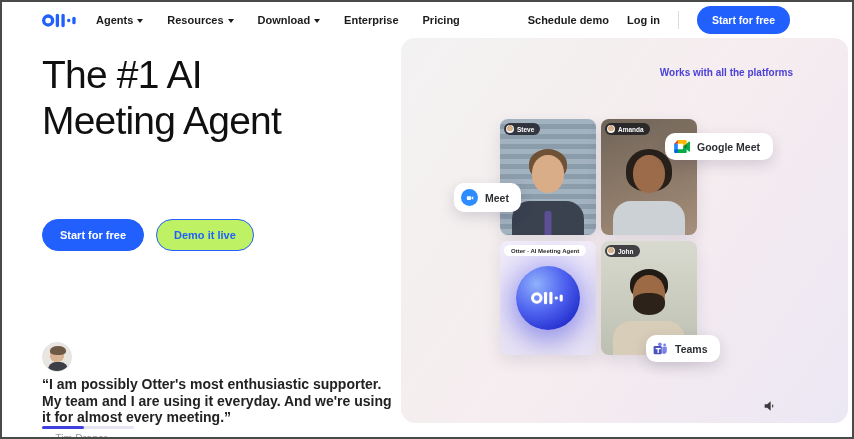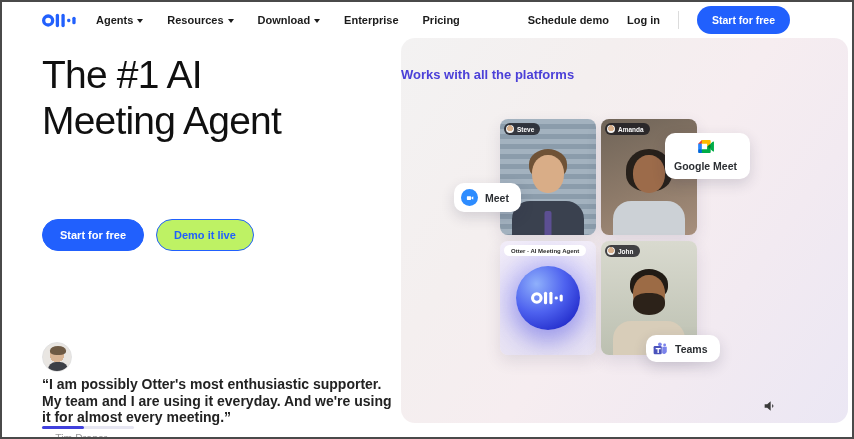--- a/index.html
+++ b/index.html
@@ -44,22 +44,22 @@
     border-radius:8px 8px 0 0; background:#3c3f46; }
   .t-quote { margin-top:4px; font-size:14px; line-height:16.5px; font-weight:700; color:#222; }
   .t-author { margin-top:6px; font-size:10.5px; font-weight:500; color:#9a9a9a; }
   .carousel { position:absolute; left:40px; bottom:8px; width:92px; height:3px;
     border-radius:2px; background:#e6e6f2; cursor:pointer; }
   .carousel span { display:block; width:42px; height:3px; border-radius:2px; background:#4040dd; }
 
   
   .panel { position:absolute; left:399px; top:36px; width:447px; height:385px; border-radius:14px;
     background:linear-gradient(125deg,#f3f2f2 0%,#f4efef 30%,#f6edf0 52%,#f2eaf1 72%,#ebe7f4 100%); }
-  .panel-heading { position:absolute; top:29px; left:0; width:392px; text-align:left;
-    font-size:13px; font-weight:700; color:#4b40d8; }
+  .panel-heading { position:absolute; top:29px; left:0; width:392px; text-align:right;
+    font-size:10px; font-weight:700; color:#4b40d8; }
 
   .vgrid { position:absolute; left:99px; top:81px; display:grid;
     grid-template-columns:96px 96px; grid-template-rows:116px 114px; gap:6px 5px; }
   .tile { position:relative; border-radius:8px; overflow:hidden; box-shadow:0 6px 16px rgba(60,50,90,0.12); }
   .name-badge { position:absolute; top:4px; left:4px; z-index:3; display:flex; align-items:center; gap:3px;
     background:rgba(22,22,28,0.78); border-radius:8px; padding:2px 6px 2px 2px;
     font-size:6.5px; font-weight:700; color:#fff; white-space:nowrap; }
   .name-badge .mini-av { width:8px; height:8px; border-radius:50%;
     background:radial-gradient(circle at 50% 40%, #d8b08c 0 45%, #f0efee 46%); }
   .name-badge.light { background:#fff; color:#2a2a2a; padding:2.5px 7px; font-size:6px; }
@@ -93,21 +93,21 @@
   .tile-john .p-hair { background:#211b15; }
   .tile-john .p-head { background:#9c6b45; }
   .tile-john .p-beard { background:#2c2219; }
   .tile-john .p-body { background:#d8cdb9; }
 
   
   .pbadge { position:absolute; z-index:5; display:flex; align-items:center; gap:7px;
     background:#fff; border-radius:10px; box-shadow:0 5px 14px rgba(40,40,70,0.16);
     font-size:10.5px; font-weight:600; color:#2c2f33; padding:6px 12px 6px 7px; }
   .pbadge-zoom  { left:53px; top:145px; }
-  .pbadge-meet  { left:264px; top:95px; padding:7px 13px 7px 9px;flex-direction:column; }
+  .pbadge-meet  { left:264px; top:95px; padding:7px 13px 7px 9px; }
   .pbadge-teams { left:245px; top:297px; }
   .zoom-circle { width:17px; height:17px; border-radius:50%; background:#2d8cff;
     display:flex; align-items:center; justify-content:center; }
 
   .sound-btn { position:absolute; left:360px; top:360px; width:18px; height:18px;
     background:none; border:none; cursor:pointer; padding:0; }
 </style>
 </head>
 <body>
 

